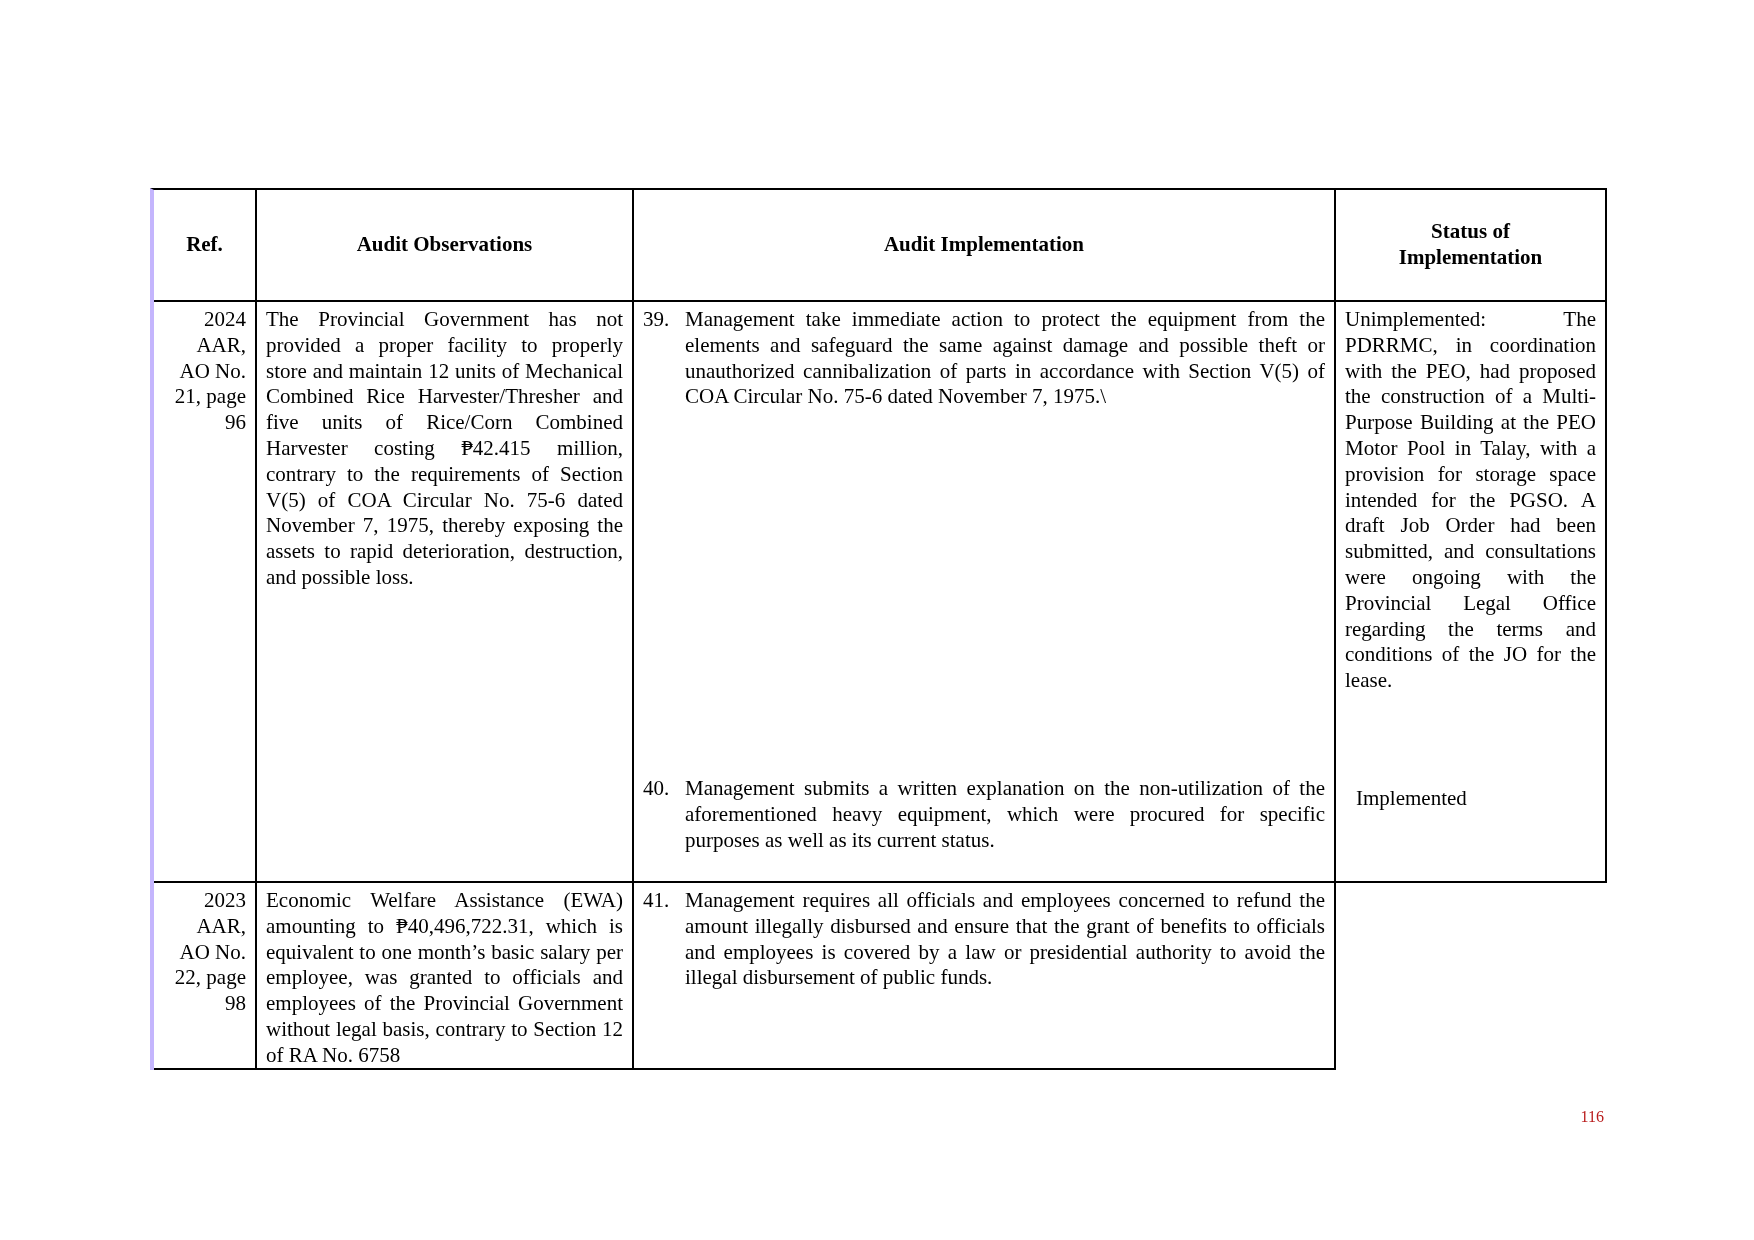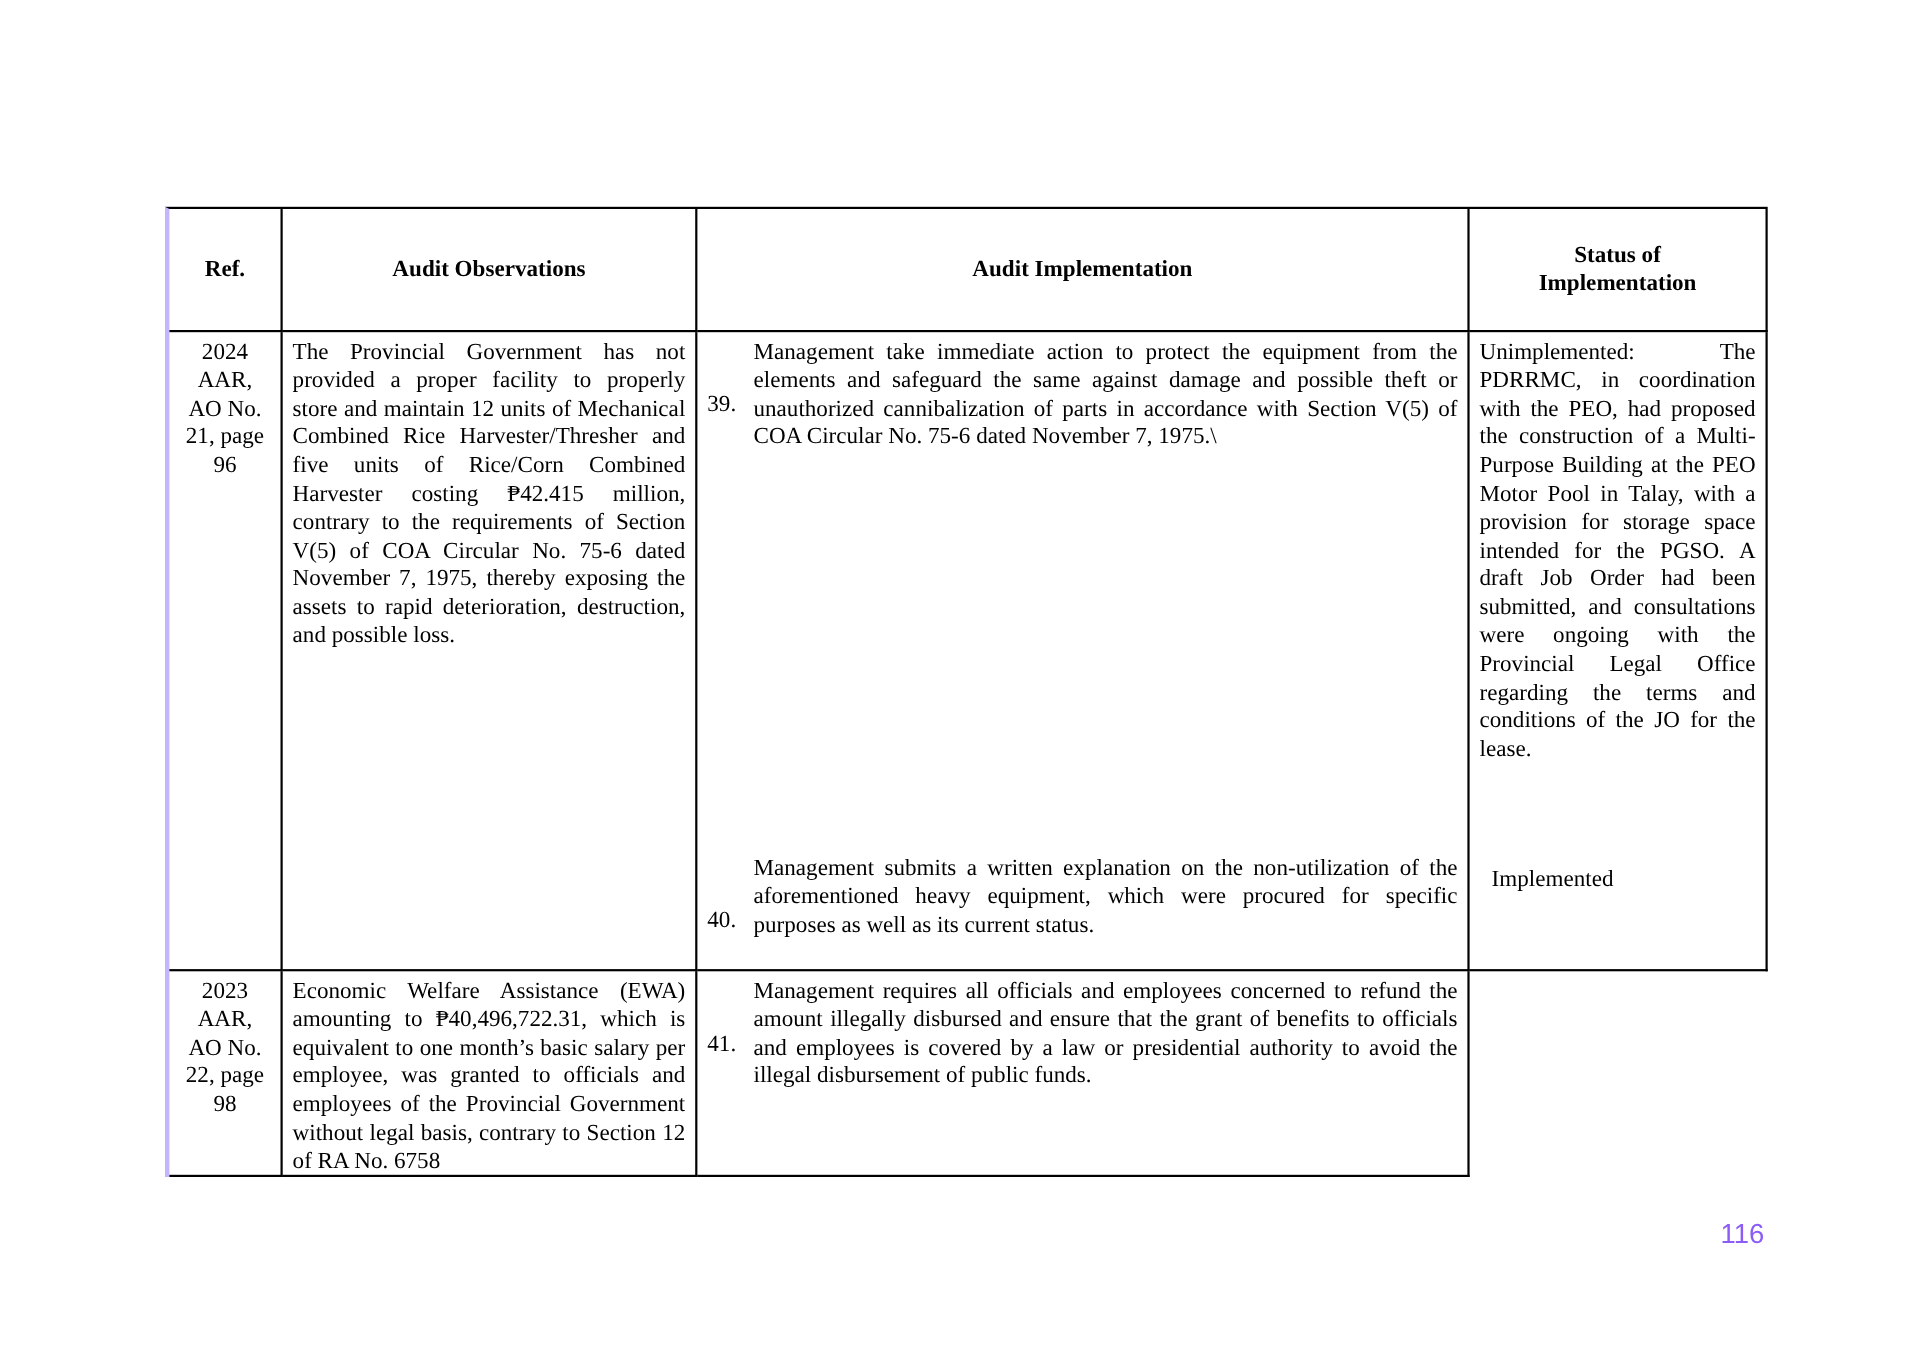--- a/index.html
+++ b/index.html
@@ -22,33 +22,33 @@
     padding:5px 9px;
     font-size:21px;line-height:25.8px;
     overflow:hidden;
   }
   .header-cell{
     display:flex;align-items:center;justify-content:center;
     font-weight:bold;text-align:center;
   }
   .header-cell .hdr-label{display:block;}
   .hdr-status{max-width:170px;}
-  .ref-cell{text-align:center;}
+  .ref-cell{text-align:right;}
   .obs-cell{text-align:justify;}
   .status-cell{text-align:justify;position:relative;}
   .rec-cell{position:relative;}
   .rec-item{display:flex;align-items:flex-start;}
-  .rec-num{flex:0 0 42px;width:42px;margin-top:48px;}
+  .rec-num{flex:0 0 42px;width:42px;}
   .rec-text{flex:1 1 auto;text-align:justify;}
   .rec-item-second{position:absolute;top:474px;left:9px;right:9px;}
   .status-second{position:absolute;top:484px;left:20px;right:9px;text-align:left;}
   .page-number{
     position:absolute;right:150px;top:1108px;
-    font-family:Liberation Sans, sans-serif;
-    font-size:25px;color:#8b5cf6;
+    font-family:Liberation Serif, serif;
+    font-size:16px;color:#b91c1c;
   }
 </style>
 </head>
 <body>
 
 <div class="audit-table">
 
   <div class="cell header-cell">
     <span class="hdr-label">Ref.</span>
   </div>

